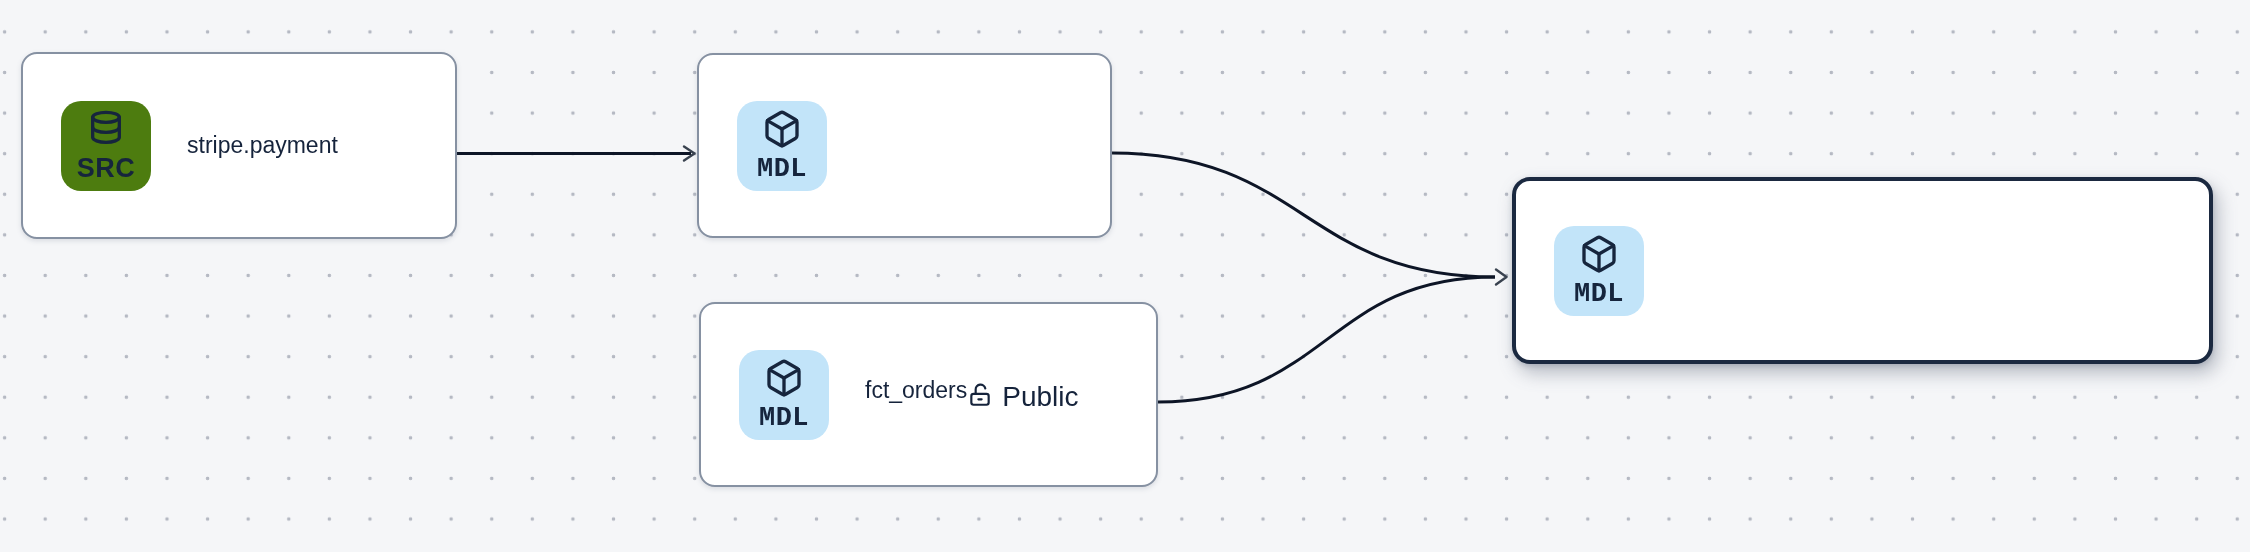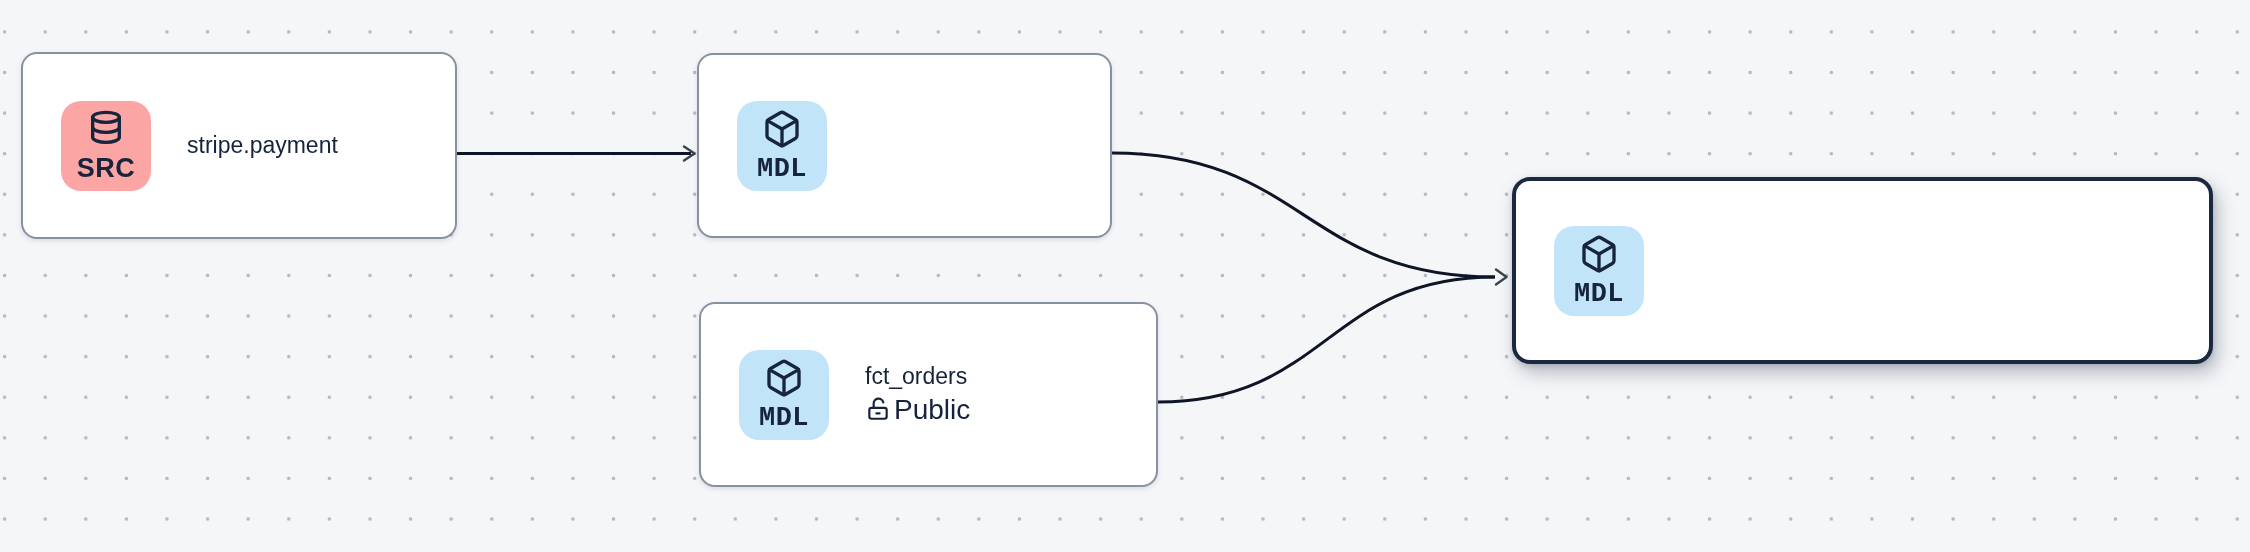--- a/index.html
+++ b/index.html
@@ -55,42 +55,42 @@
   .badge {
     width: 90px; height: 90px;
     border-radius: 20px;
     flex: 0 0 auto;
     display: flex;
     flex-direction: column;
     align-items: center;
     justify-content: center;
     gap: 2px;
   }
-  .badge-src { background: #fca5a5; }
+  .badge-src { background: #4d7c0f; }
   .badge-mdl { background: #c2e4f9; font-family: Liberation Mono, monospace; }
   .badge svg { stroke: #16253d; fill: none; stroke-width: 2; stroke-linecap: round; stroke-linejoin: round; }
   .badge-label {
     font-size: 27px;
     font-weight: 600;
     color: #16253d;
     line-height: 1;
     letter-spacing: 0.5px;
   }
   .node-title {
     font-size: 23px;
     font-weight: 400;
     color: #15233b;
     white-space: nowrap;
     line-height: 1.18;
   }
-  .node-text-col { display: flex; flex-direction: column; }
+  .node-text-col { display: flex; }
   .access-row {
     display: flex;
     align-items: flex-end;
-    gap: 3px;
+    gap: 9px;
     margin-top: 5px;
   }
   .access-row svg { stroke: #15233b; fill: none; stroke-width: 2; stroke-linecap: round; stroke-linejoin: round; }
   .access-label {
     font-size: 28px;
     color: #15233b;
     line-height: 1.1;
   }
 </style>
 </head>

